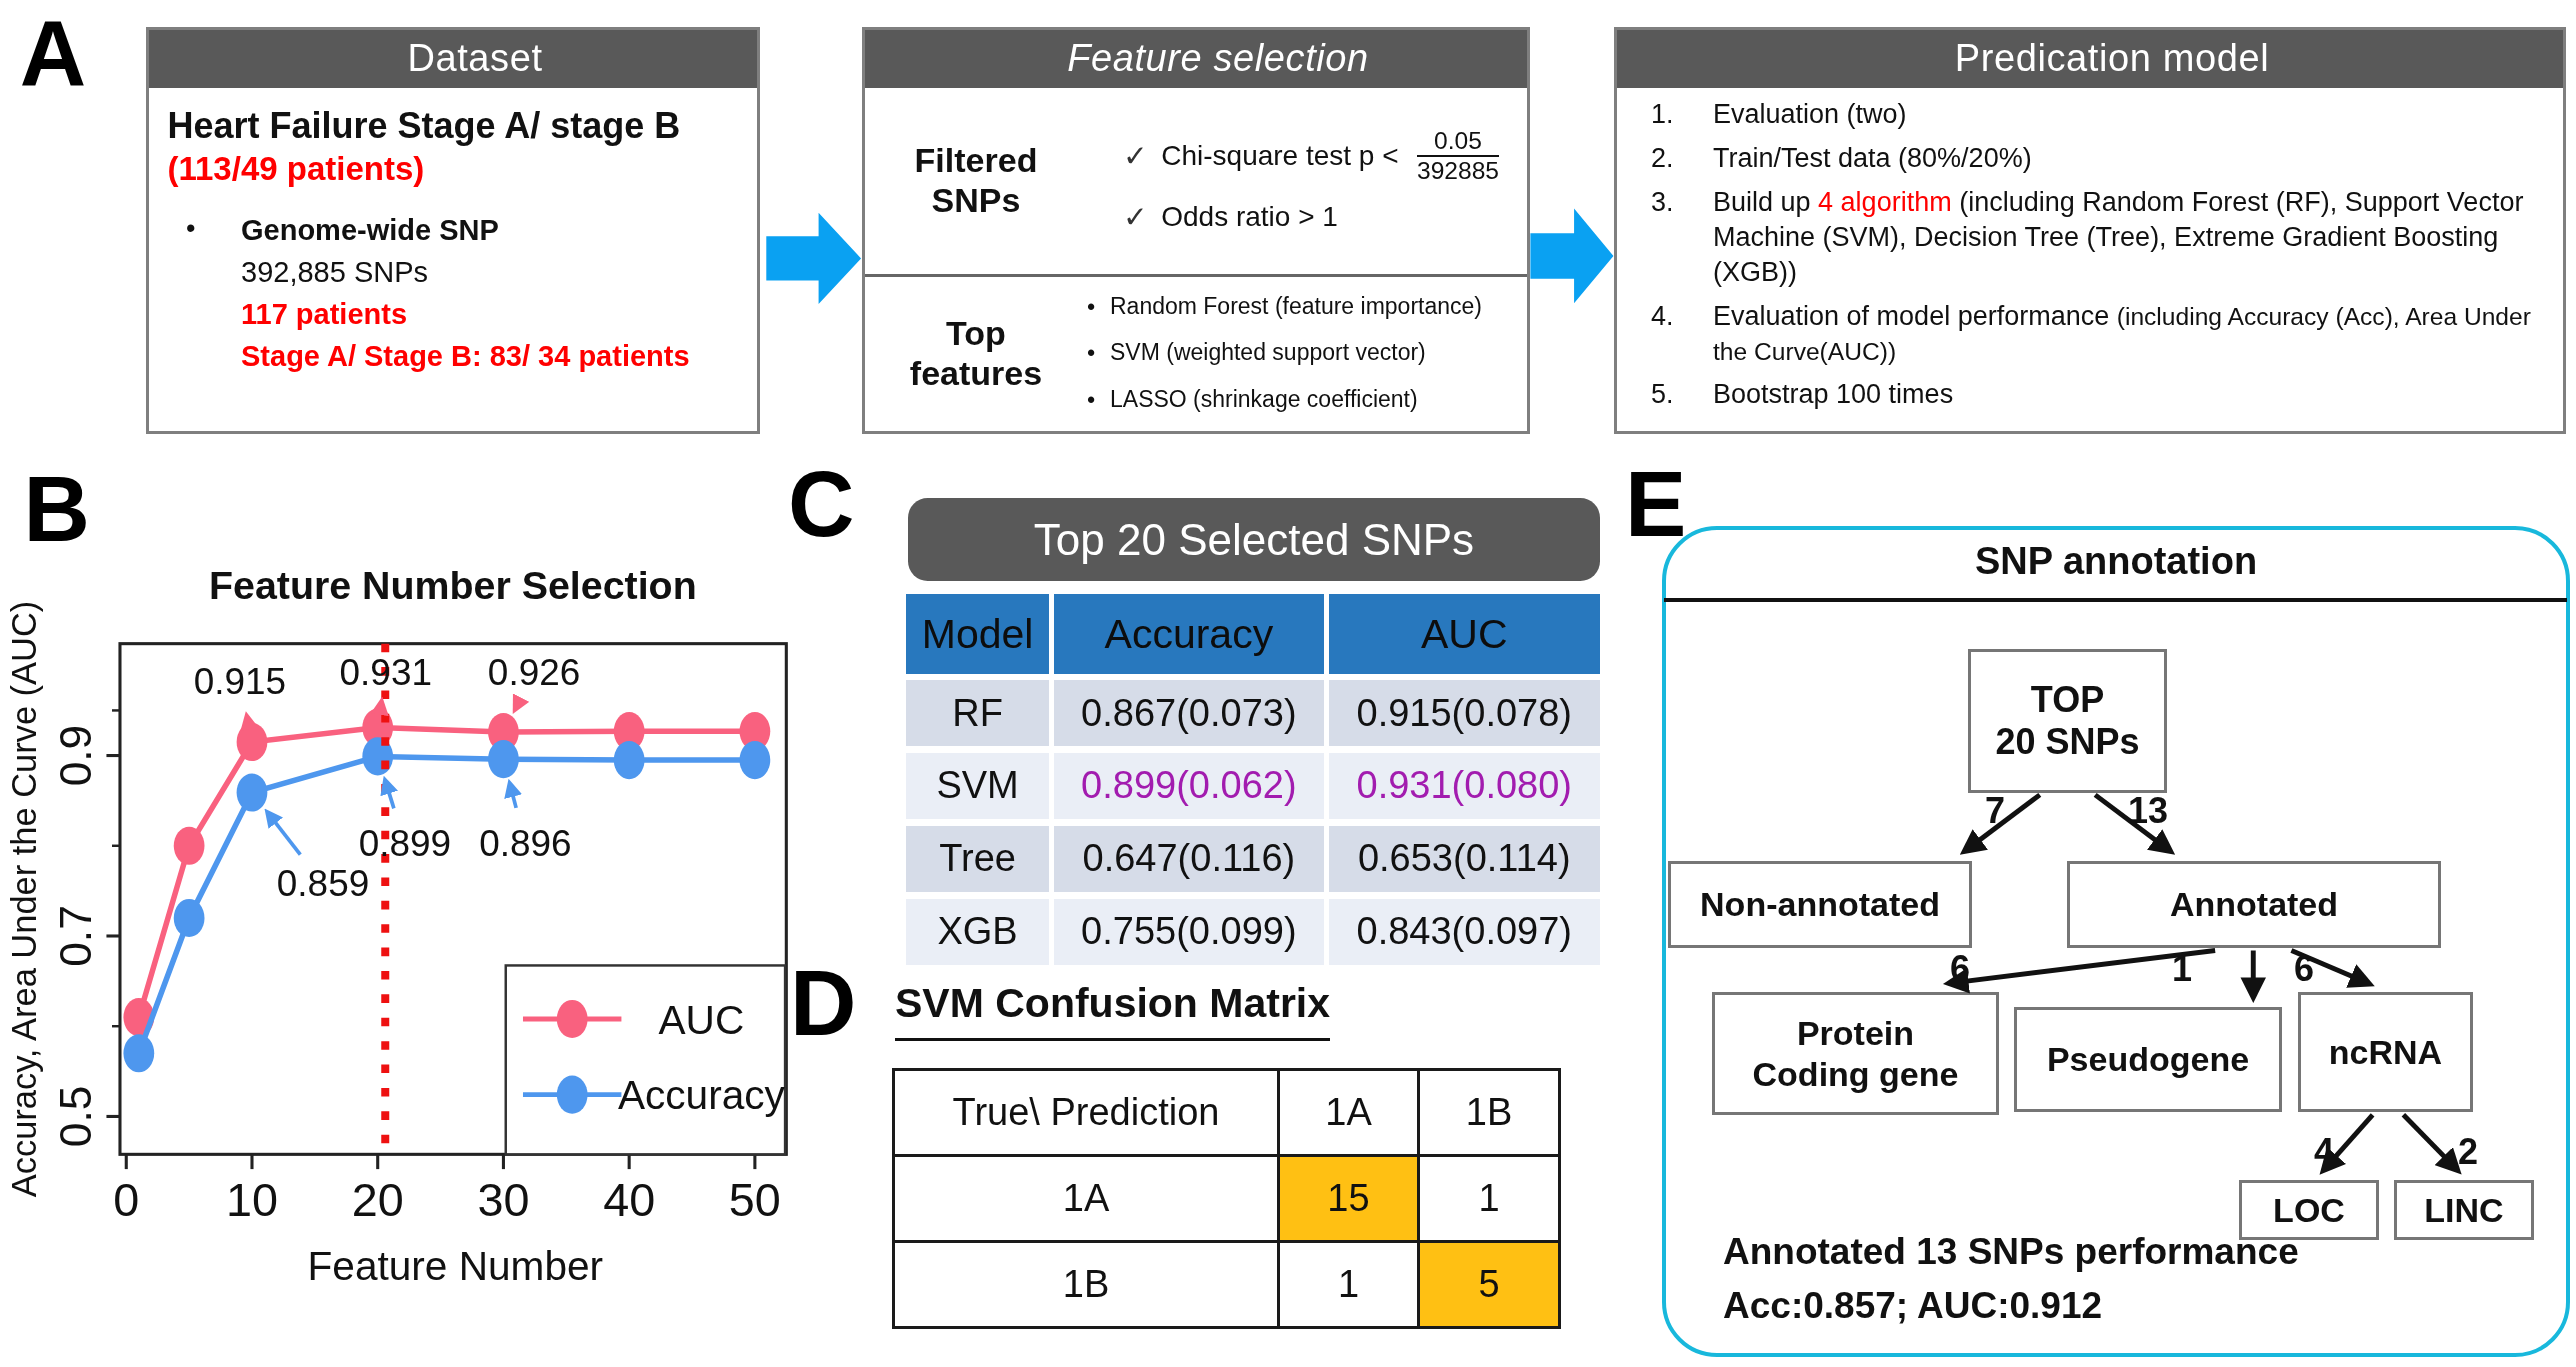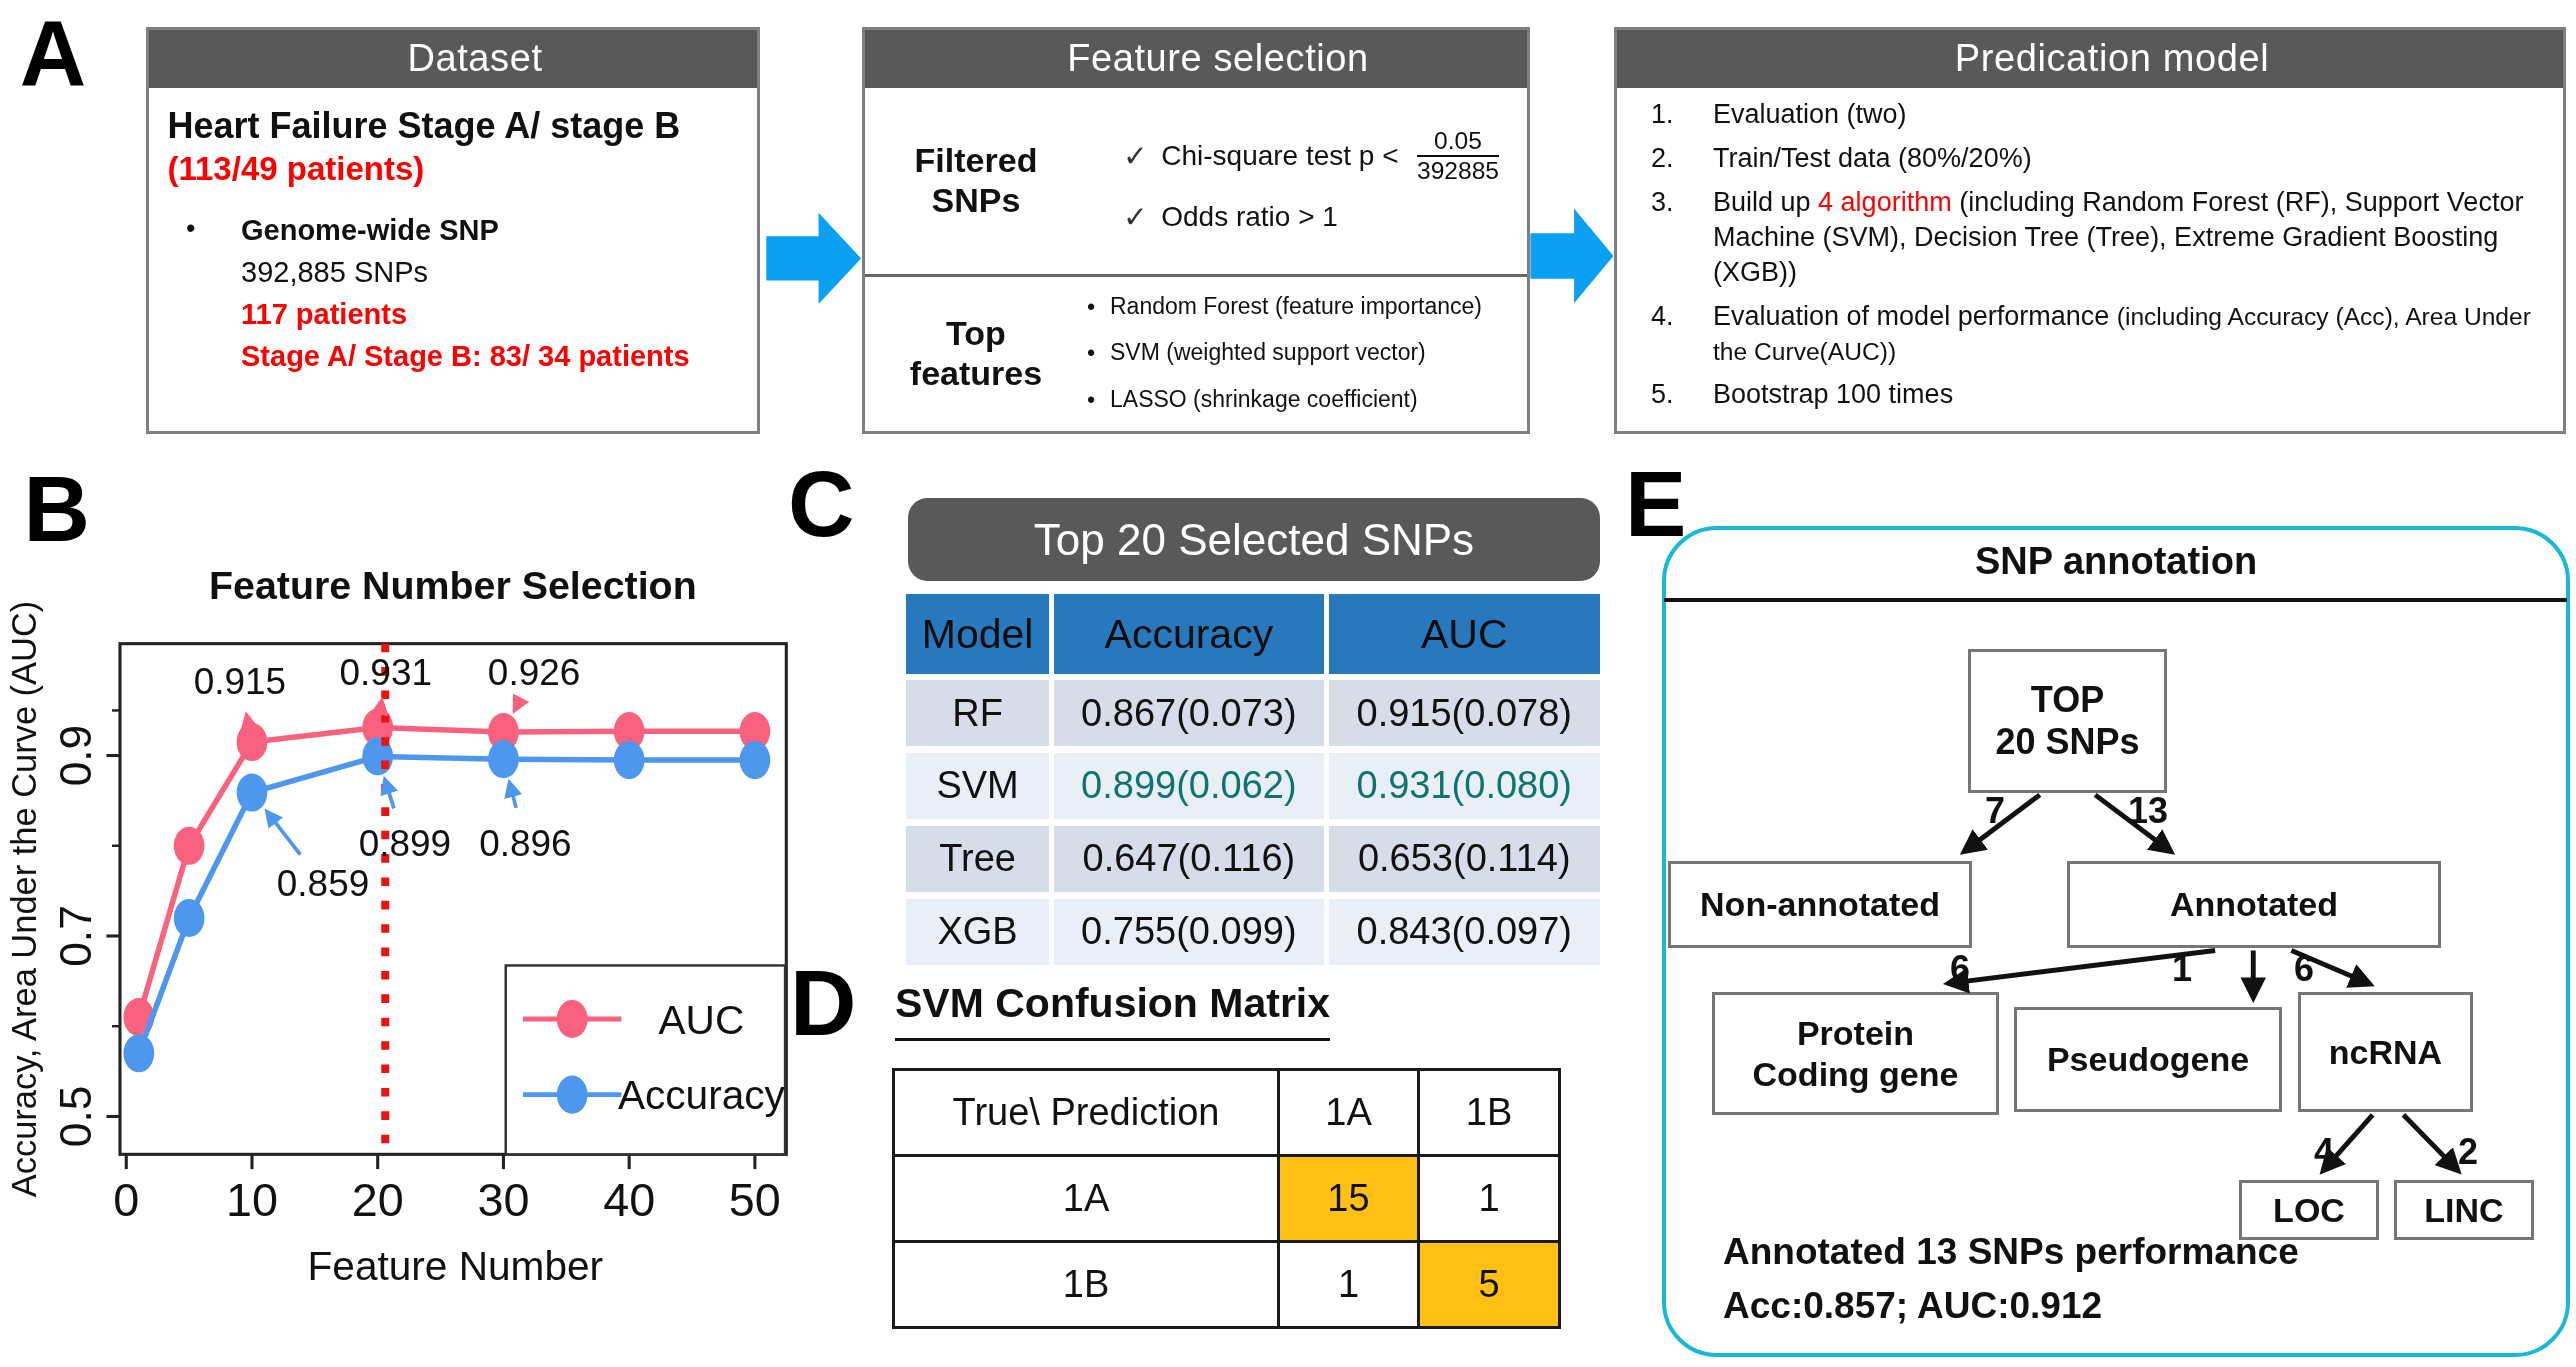--- a/index.html
+++ b/index.html
@@ -40,21 +40,21 @@
   .c-row{display:flex;margin-bottom:6.8px;}
   .c-cell{display:flex;align-items:center;justify-content:center;box-sizing:border-box;}
   .c-head .c-cell{background:#2878be;height:80px;font-size:41px;color:#0d0d0d;}
   .c-head{margin-bottom:6.2px;}
   .c-body .c-cell{height:66px;font-size:38px;}
   .c-col1{width:144px;margin-right:4.9px;}
   .c-col2{width:271px;margin-right:4.9px;}
   .c-col3{width:273px;}
   .c-dark .c-cell{background:#d6dce8;}
   .c-light .c-cell{background:#eaeef6;}
-  .c-red{color:#0f766e;}
+  .c-red{color:#a21caf;}
   
   .d-title{position:absolute;left:895px;top:980px;font-size:41px;font-weight:bold;
            padding-bottom:11px;border-bottom:3.7px solid #111;}
   .d-table{position:absolute;left:892px;top:1068px;border-collapse:collapse;}
   .d-table td{border:3.1px solid #1a1a1a;text-align:center;vertical-align:middle;font-size:38px;height:86px;
               box-sizing:border-box;background:#fff;}
   .d-c1{width:385px;} .d-c2{width:140px;} .d-c3{width:141px;}
   .d-hl{background:#ffc013 !important;}
   
   .e-box{position:absolute;left:1662px;top:526px;width:908px;height:831px;border:4.3px solid #18b8dc;
@@ -82,21 +82,21 @@
     <div class="ds-row">
       <span class="ds-bullet">•</span>
       <span style="font-weight:bold;">Genome-wide SNP</span>
     </div>
     <div class="ds-ind">392,885 SNPs</div>
     <div class="ds-ind red-b">117 patients</div>
     <div class="ds-ind red-b">Stage A/ Stage B: 83/ 34 patients</div>
   </div>
 
   <div class="flowbox" style="left:862px;width:668px;display:flex;flex-direction:column;">
-    <div class="flowbox-header" style="flex:none;">Feature selection</div>
+    <div class="flowbox-header" style="flex:none;font-style:italic;">Feature selection</div>
     <div class="fs-section" style="height:189px;border-bottom:3.1px solid #666;gap:36px;">
       <div class="fs-label">
         <span>Filtered</span>
         <span>SNPs</span>
       </div>
       <div class="fs-content">
         <div class="check-row">
           <span class="check">✓</span>
           <span>Chi-square test p &lt;</span>
           <span class="fraction">

